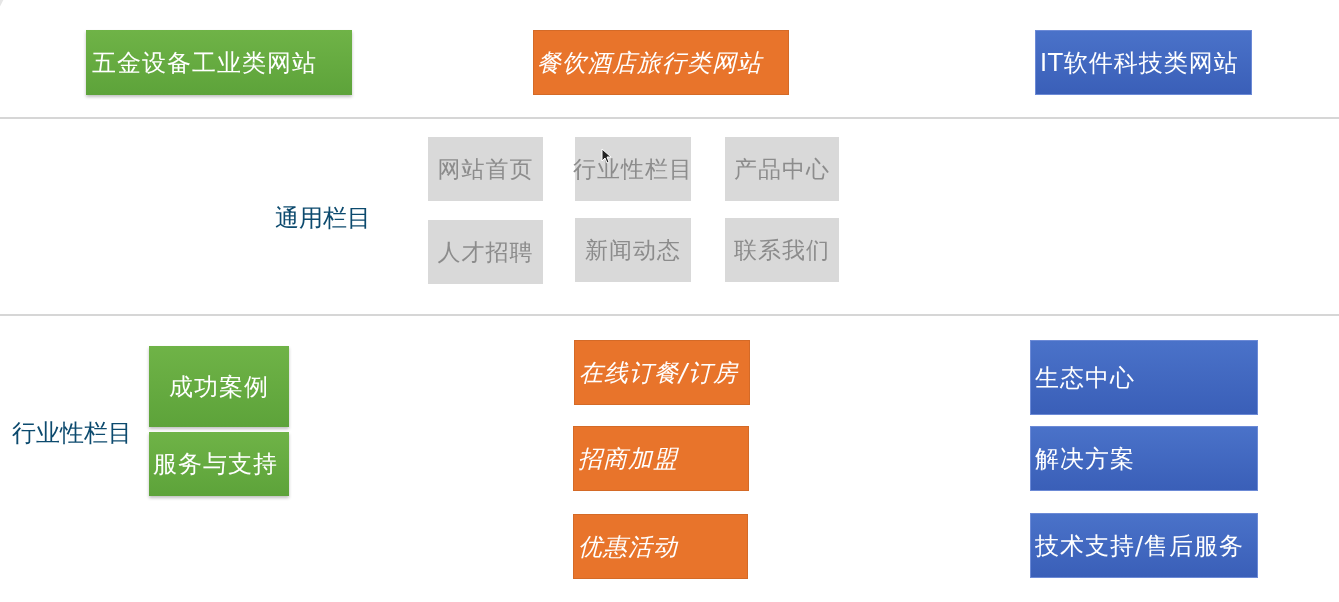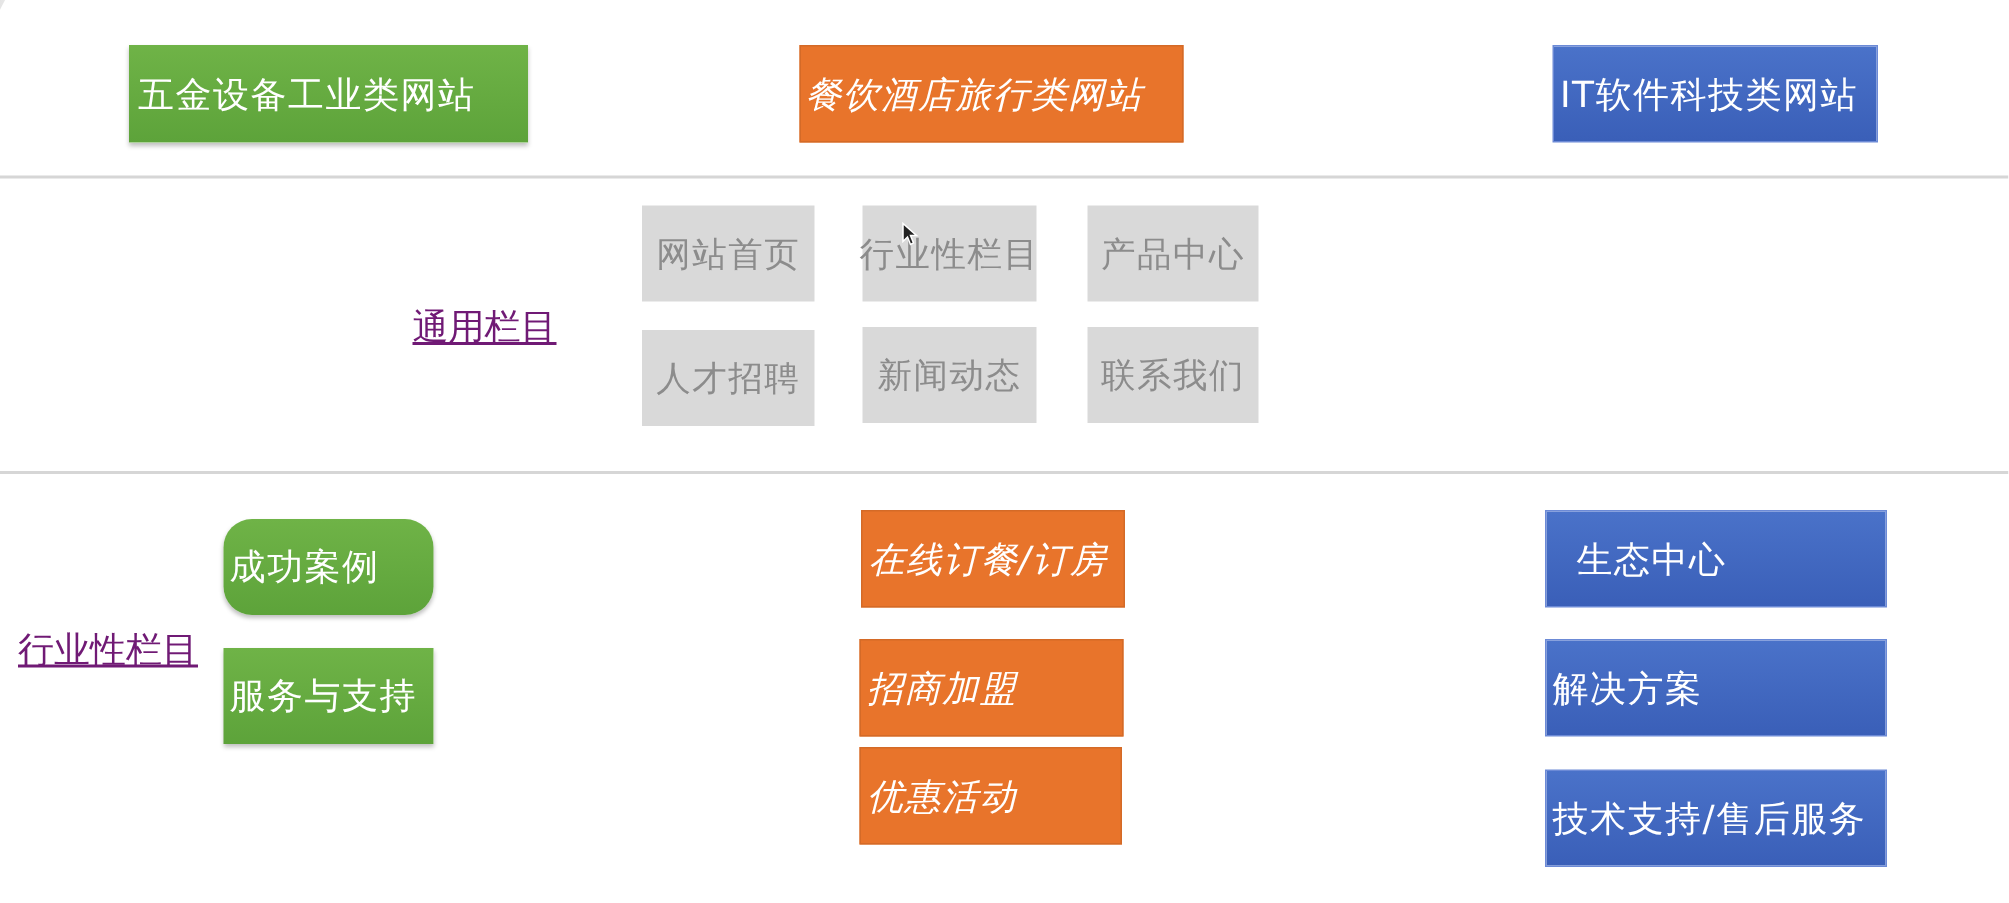--- a/index.html
+++ b/index.html
@@ -18,21 +18,21 @@
     position: absolute; left: 0; width: 1339px; height: 2px; background: #d6d6d6;
   }
   .box {
     position: absolute; box-sizing: border-box; display: flex; align-items: center;
     color: #ffffff; font-size: 24px; white-space: nowrap; letter-spacing: 1px;
   }
   .green { background: linear-gradient(180deg, #6fb347 0%, #5da33a 100%); box-shadow: 0 2px 3px rgba(0,0,0,0.25); }
   .orange { background: #e8742b; border: 1px solid #d46a27; font-style: italic; }
   .blue { background: linear-gradient(180deg, #4a72c9 0%, #3a5fb8 100%); border: 1px solid #6c8ad6; }
   .gray { background: #d9d9d9; color: #8c8c8c; justify-content: center; font-size: 23px; }
-  .label { position: absolute; font-size: 24px; color: #701a75; white-space: nowrap; text-decoration: underline; }
+  .label { position: absolute; font-size: 24px; color: #0c4a6e; white-space: nowrap; }
   .cursor { position: absolute; width: 0; height: 0; }
 </style>
 </head>
 <body>
 
 <div class="curl"></div>
 
 <div class="box green" style="left:86px;top:30px;width:266px;height:65px;padding-left:6px;">
   <span>五金设备工业类网站</span>
 </div>
@@ -67,38 +67,38 @@
 </div>
 
 <svg class="cursor" style="left:601px;top:148px;width:12px;height:16px;" viewBox="0 0 12 16">
   <path d="M1 1 L1 13 L4 10 L6 15 L8 14 L6 9 L10 9 Z" fill="#222" stroke="#fff" stroke-width="1"></path>
 </svg>
 
 <div class="divider" style="top:314px;"></div>
 
 <div class="label" style="left:12px;top:417px;">行业性栏目</div>
 
-<div class="box green" style="left:149px;top:346px;width:140px;height:64px;padding-left:4px;border-radius:19px;">
+<div class="box green" style="left:149px;top:346px;width:140px;height:81px;padding-left:20px;">
   <span>成功案例</span>
 </div>
 <div class="box green" style="left:149px;top:432px;width:140px;height:64px;padding-left:4px;font-family:Liberation Mono, monospace;">
   <span>服务与支持</span>
 </div>
 
 <div class="box orange" style="left:574px;top:340px;width:176px;height:65px;padding-left:4px;">
   <span>在线订餐/订房</span>
 </div>
 <div class="box orange" style="left:573px;top:426px;width:176px;height:65px;padding-left:4px;">
   <span>招商加盟</span>
 </div>
-<div class="box orange" style="left:573px;top:498px;width:175px;height:65px;padding-left:4px;">
+<div class="box orange" style="left:573px;top:514px;width:175px;height:65px;padding-left:4px;">
   <span>优惠活动</span>
 </div>
 
-<div class="box blue" style="left:1030px;top:340px;width:228px;height:65px;padding-left:20px;">
+<div class="box blue" style="left:1030px;top:340px;width:228px;height:75px;padding-left:4px;">
   <span>生态中心</span>
 </div>
 <div class="box blue" style="left:1030px;top:426px;width:228px;height:65px;padding-left:4px;">
   <span>解决方案</span>
 </div>
 <div class="box blue" style="left:1030px;top:513px;width:228px;height:65px;padding-left:4px;">
   <span>技术支持/售后服务</span>
 </div>
 
 </body></html>

